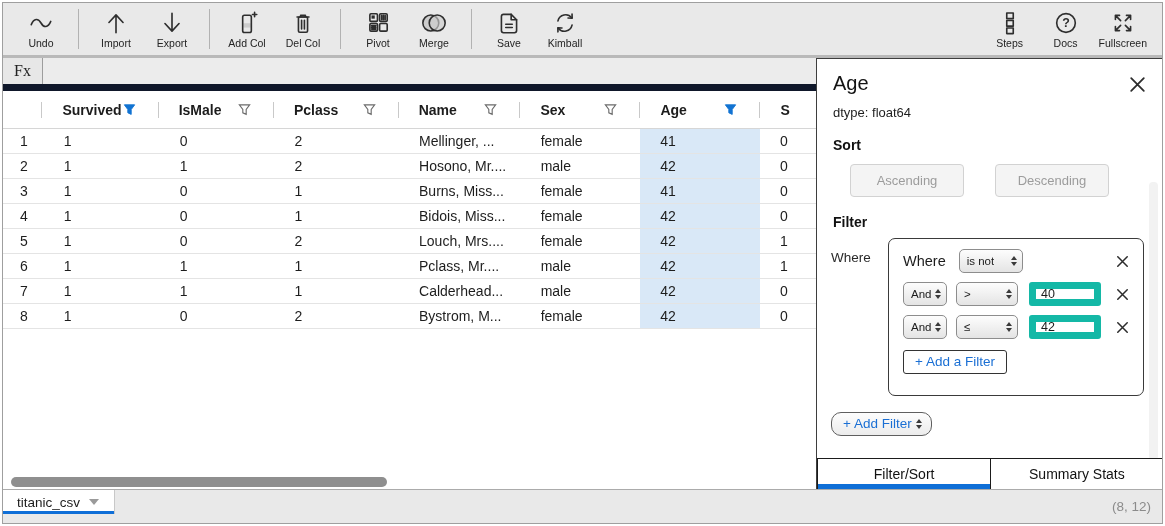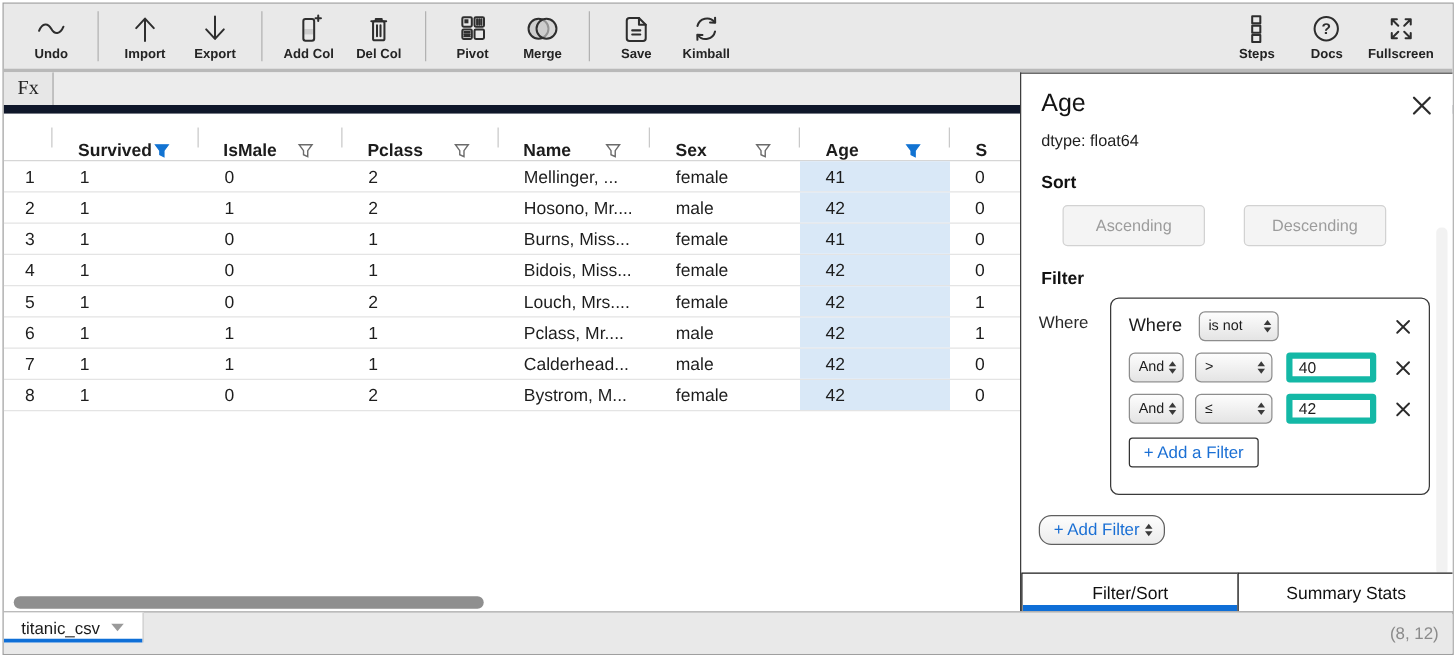--- a/index.html
+++ b/index.html
@@ -5,37 +5,37 @@
   * { box-sizing: border-box; margin: 0; padding: 0; }
   body { background:#fff; padding:2px; font-family:"Liberation Sans", sans-serif; }
   .app { position:relative; width:1161px; height:522px; border:1px solid #9f9f9f; background:#fff; overflow:hidden; }
 
   
   .toolbar { position:absolute; top:0; left:0; right:0; height:55px; background:#e9e9e9;
              border-bottom:3px solid #b9b9b9; display:flex; align-items:center; padding:0 10px; }
   .tool { display:flex; flex-direction:column; align-items:center; justify-content:center;
           min-width:46px; margin:0 5px; cursor:default; }
   .tool svg { display:block; }
-  .tool .tlabel { font-size:10.5px; font-weight:700; color:#242424; margin-top:1px; white-space:nowrap; }
+  .tool .tlabel { font-size:10.5px; font-weight:400; color:#242424; margin-top:1px; white-space:nowrap; }
   .tsep { width:1px; height:40px; background:#b2b2b2; margin:0 9px; }
   .tool-right { margin-left:auto; display:flex; }
   .icon-stroke { stroke:#2e2e2e; fill:none; stroke-width:1.5; stroke-linecap:round; stroke-linejoin:round; }
 
   
   .fx-bar { position:absolute; top:55px; left:0; right:0; height:33px; background:#ededed;
             border-bottom:7px solid #0f172a; display:flex; }
   .fx-label { width:40px; background:#e7e7e7; border-right:1px solid #9d9d9d; display:flex;
               align-items:center; justify-content:center; font-family:"Liberation Serif", serif;
               font-size:16px; color:#222; }
   .fx-input { flex:1; background:#ececec; border:none; outline:none; font-size:13px; padding:0 8px; }
 
   
   .table-area { position:absolute; top:88px; left:0; width:815px; bottom:34px; background:#fff; }
   .thead { display:flex; height:38px; align-items:center; border-bottom:1px solid #d6d6d6; }
-  .th { position:relative; display:flex; align-items:flex-end; justify-content:space-between;
+  .th { position:relative; display:flex; align-items:center; justify-content:space-between;
         height:100%; padding:0 22px 0 20px; font-size:14px; font-weight:700; color:#1c1c1c; }
   .th::after { content:""; position:absolute; right:0; top:11px; height:16px; width:1px; background:#c9c9c9; }
   .trow { display:flex; height:25px; align-items:center; border-bottom:1px solid #e4e4e4; font-size:14px; color:#1d1d1d; }
   .rownum { width:42px; padding-left:17px; font-size:14px; color:#1d1d1d; }
   .th.rn { padding:0; width:42px; }
   .cell { height:100%; display:flex; align-items:center; padding-left:20px; overflow:hidden; white-space:nowrap; }
   .c0 { width:121px; } .c1 { width:120px; } .c2 { width:130px; } .c3 { width:127px; }
   .c4 { width:125px; } .c5 { width:125px; background:#d9e8f7; } .c6 { width:60px; }
   .w0 { width:121px; } .w1 { width:120px; } .w2 { width:130px; } .w3 { width:127px; }
   .w4 { width:125px; } .w5 { width:125px; } .w6 { width:60px; padding-right:0; }
@@ -63,21 +63,21 @@
          background:linear-gradient(#fdfdfd,#e4e4e4); font-size:11.5px; color:#1c1c1c; cursor:pointer; }
   .sel .stxt { overflow:hidden; white-space:nowrap; }
   .sel-cond { width:64px; }
   .sel-conj { width:44px; margin-right:9px; }
   .sel-conj .stxt { max-width:24px; }
   .sel-op { width:62px; margin-right:11px; }
   .stepper { display:inline-flex; flex-direction:column; gap:2px; margin-left:4px; }
   .stepper i { display:block; width:0; height:0; border-left:3.5px solid transparent; border-right:3.5px solid transparent; }
   .stepper .up { border-bottom:4.5px solid #3a3a3a; }
   .stepper .dn { border-top:4.5px solid #3a3a3a; }
-  .val-input { width:72px; height:24px; border:5px solid #14b8a6; border-radius:3px; font-size:12.5px;
+  .val-input { width:72px; height:24px; border:7px solid #14b8a6; border-radius:3px; font-size:12.5px;
                padding:4px 5px; font-family:"Liberation Sans", sans-serif; color:#1c1c1c; }
   .xbtn { cursor:pointer; margin-left:auto; display:flex; align-items:center; }
   .add-a-filter { display:inline-block; border:1.2px solid #333; border-radius:3px; background:#fff;
                   color:#1a6fd4; font-size:13.5px; padding:3px 11px 4px 11px; cursor:pointer; margin-top:2px; }
   .add-filter-pill { display:inline-flex; align-items:center; margin:16px 0 0 14px; border:1px solid #5f5f5f;
                      border-radius:10px; background:linear-gradient(#fdfdfd,#ececec);
                      color:#1a6fd4; font-size:13.5px; padding:3px 9px 4px 11px; cursor:pointer; }
   .panel-scroll { position:absolute; right:6px; top:123px; width:9px; height:278px; background:#f2f2f2; border-radius:4px; }
   .panel-tabs { position:absolute; left:0; right:0; bottom:0; height:32px; display:flex; }
   .ptab { flex:1; border:1.5px solid #1b1b1b; background:#fff; display:flex; align-items:center;

